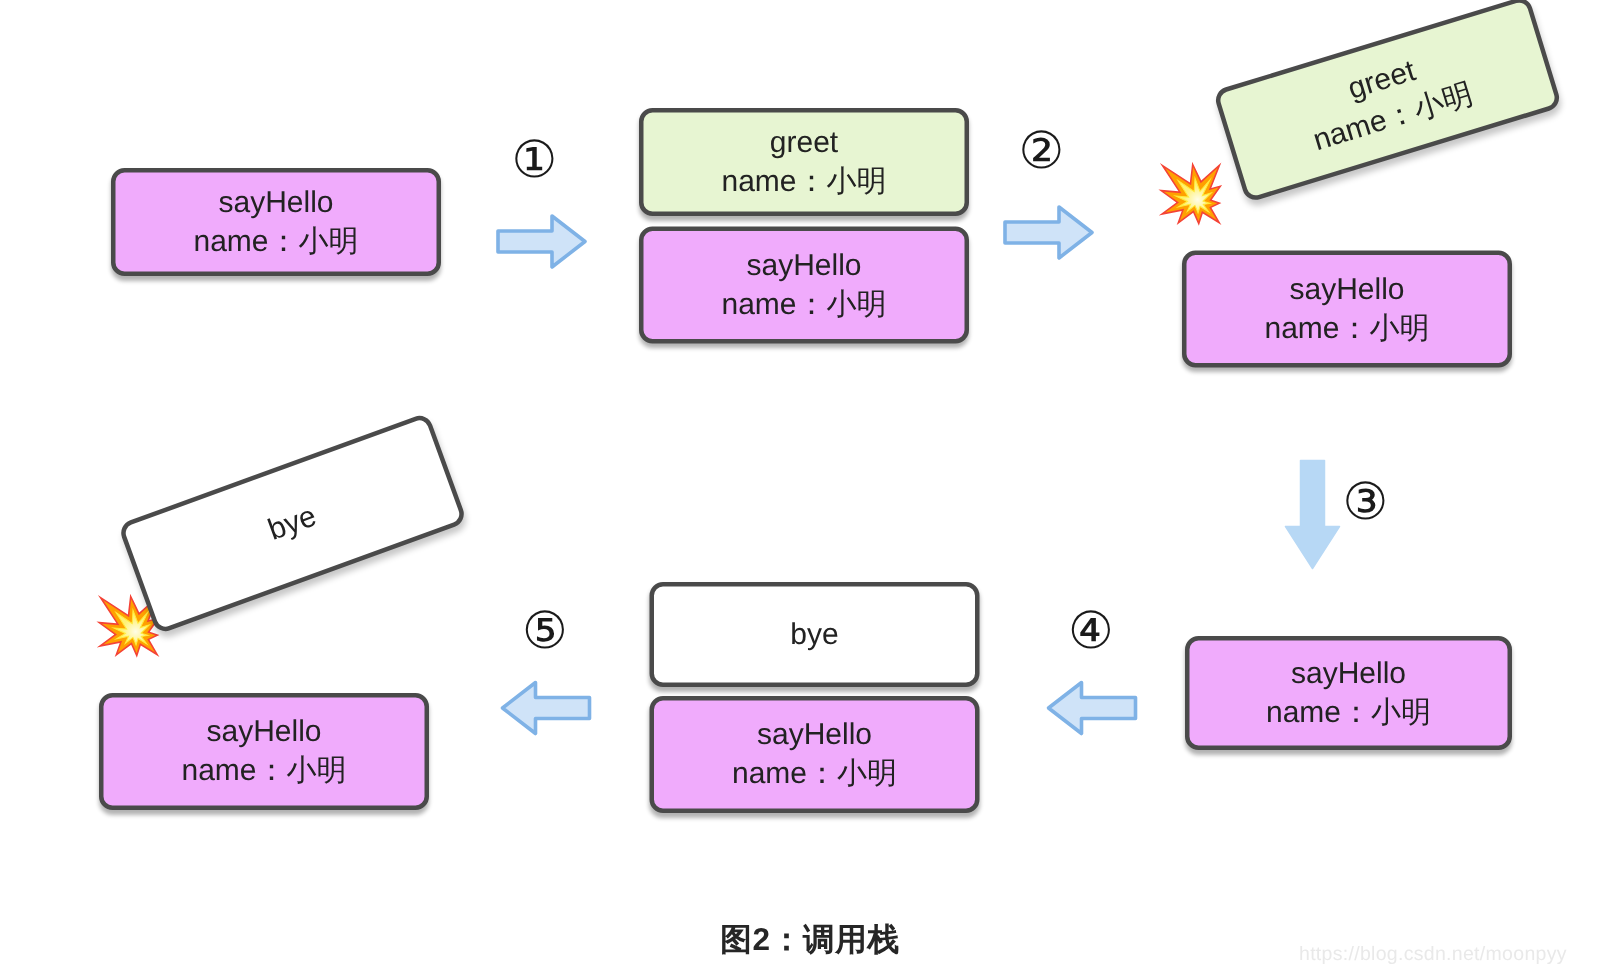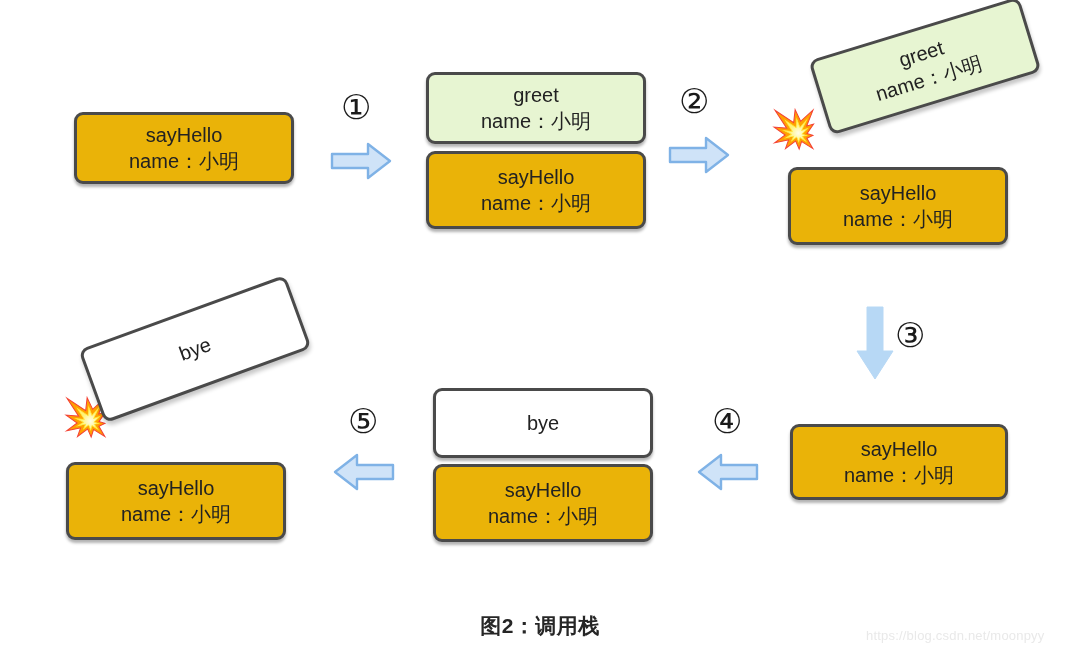--- a/index.html
+++ b/index.html
@@ -12,21 +12,21 @@
     color:#2d2d2d;
   }
   #stage{position:absolute;left:0;top:0;width:1080px;height:652px;}
 
   
   .frame{
     position:absolute;
     box-sizing:border-box;
     border:3px solid #4a4a4a;
     border-radius:9px;
-    background:#eab308;
+    background:#f0abfc;
     box-shadow:0 3px 3px rgba(0,0,0,.30);
     display:flex;flex-direction:column;
     align-items:center;justify-content:center;
     line-height:1.32;
   }
   .frame .fn{font-size:20px;color:#222;white-space:nowrap;}
   .frame .var{font-size:20px;color:#222;white-space:nowrap;}
   .frame.green{background:#e7f5d2;}
   .frame.white{background:#ffffff;}
 

